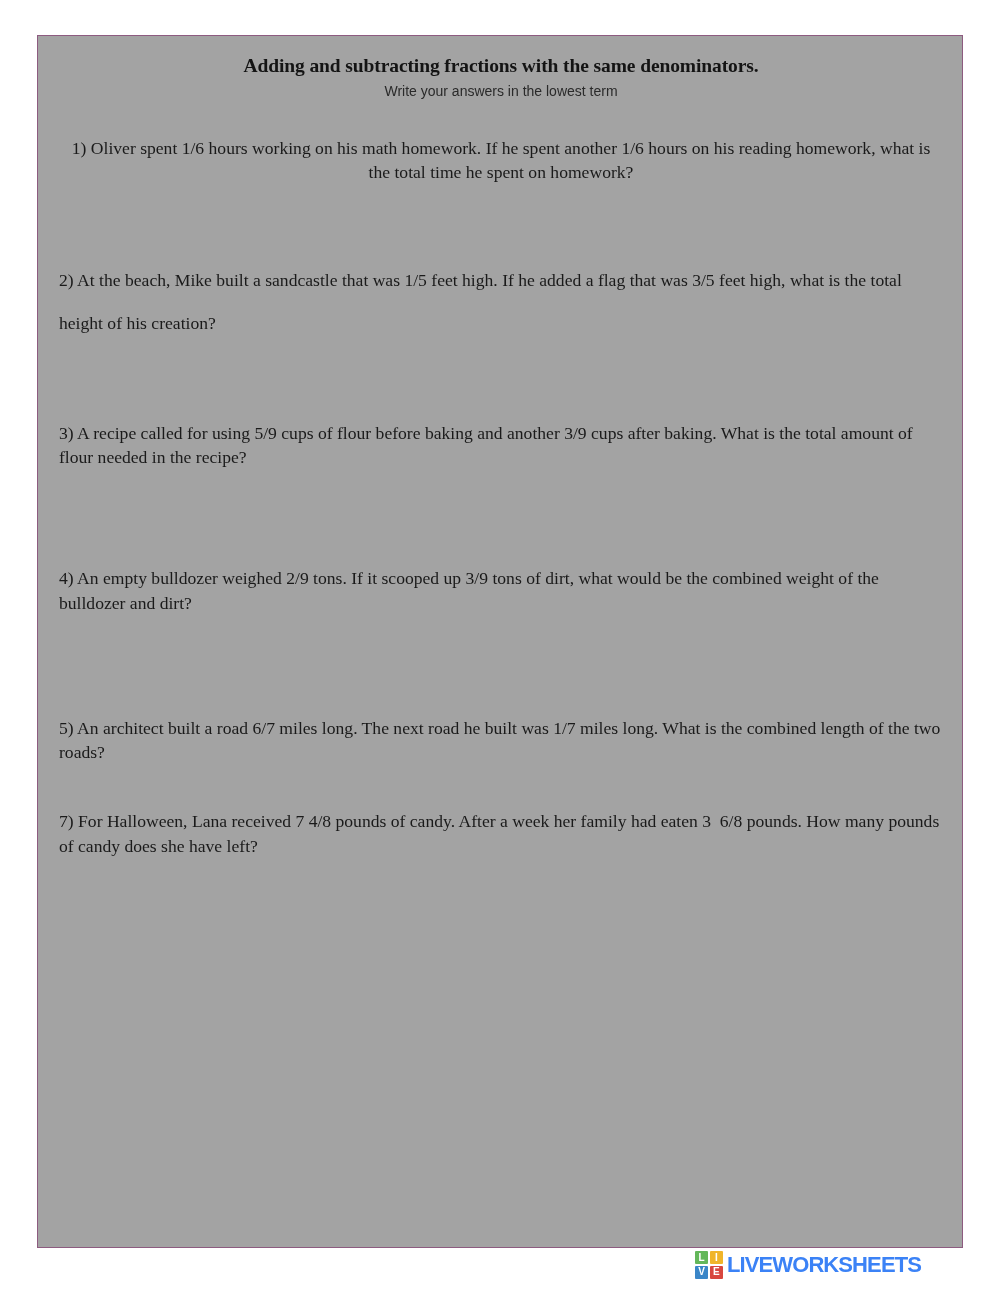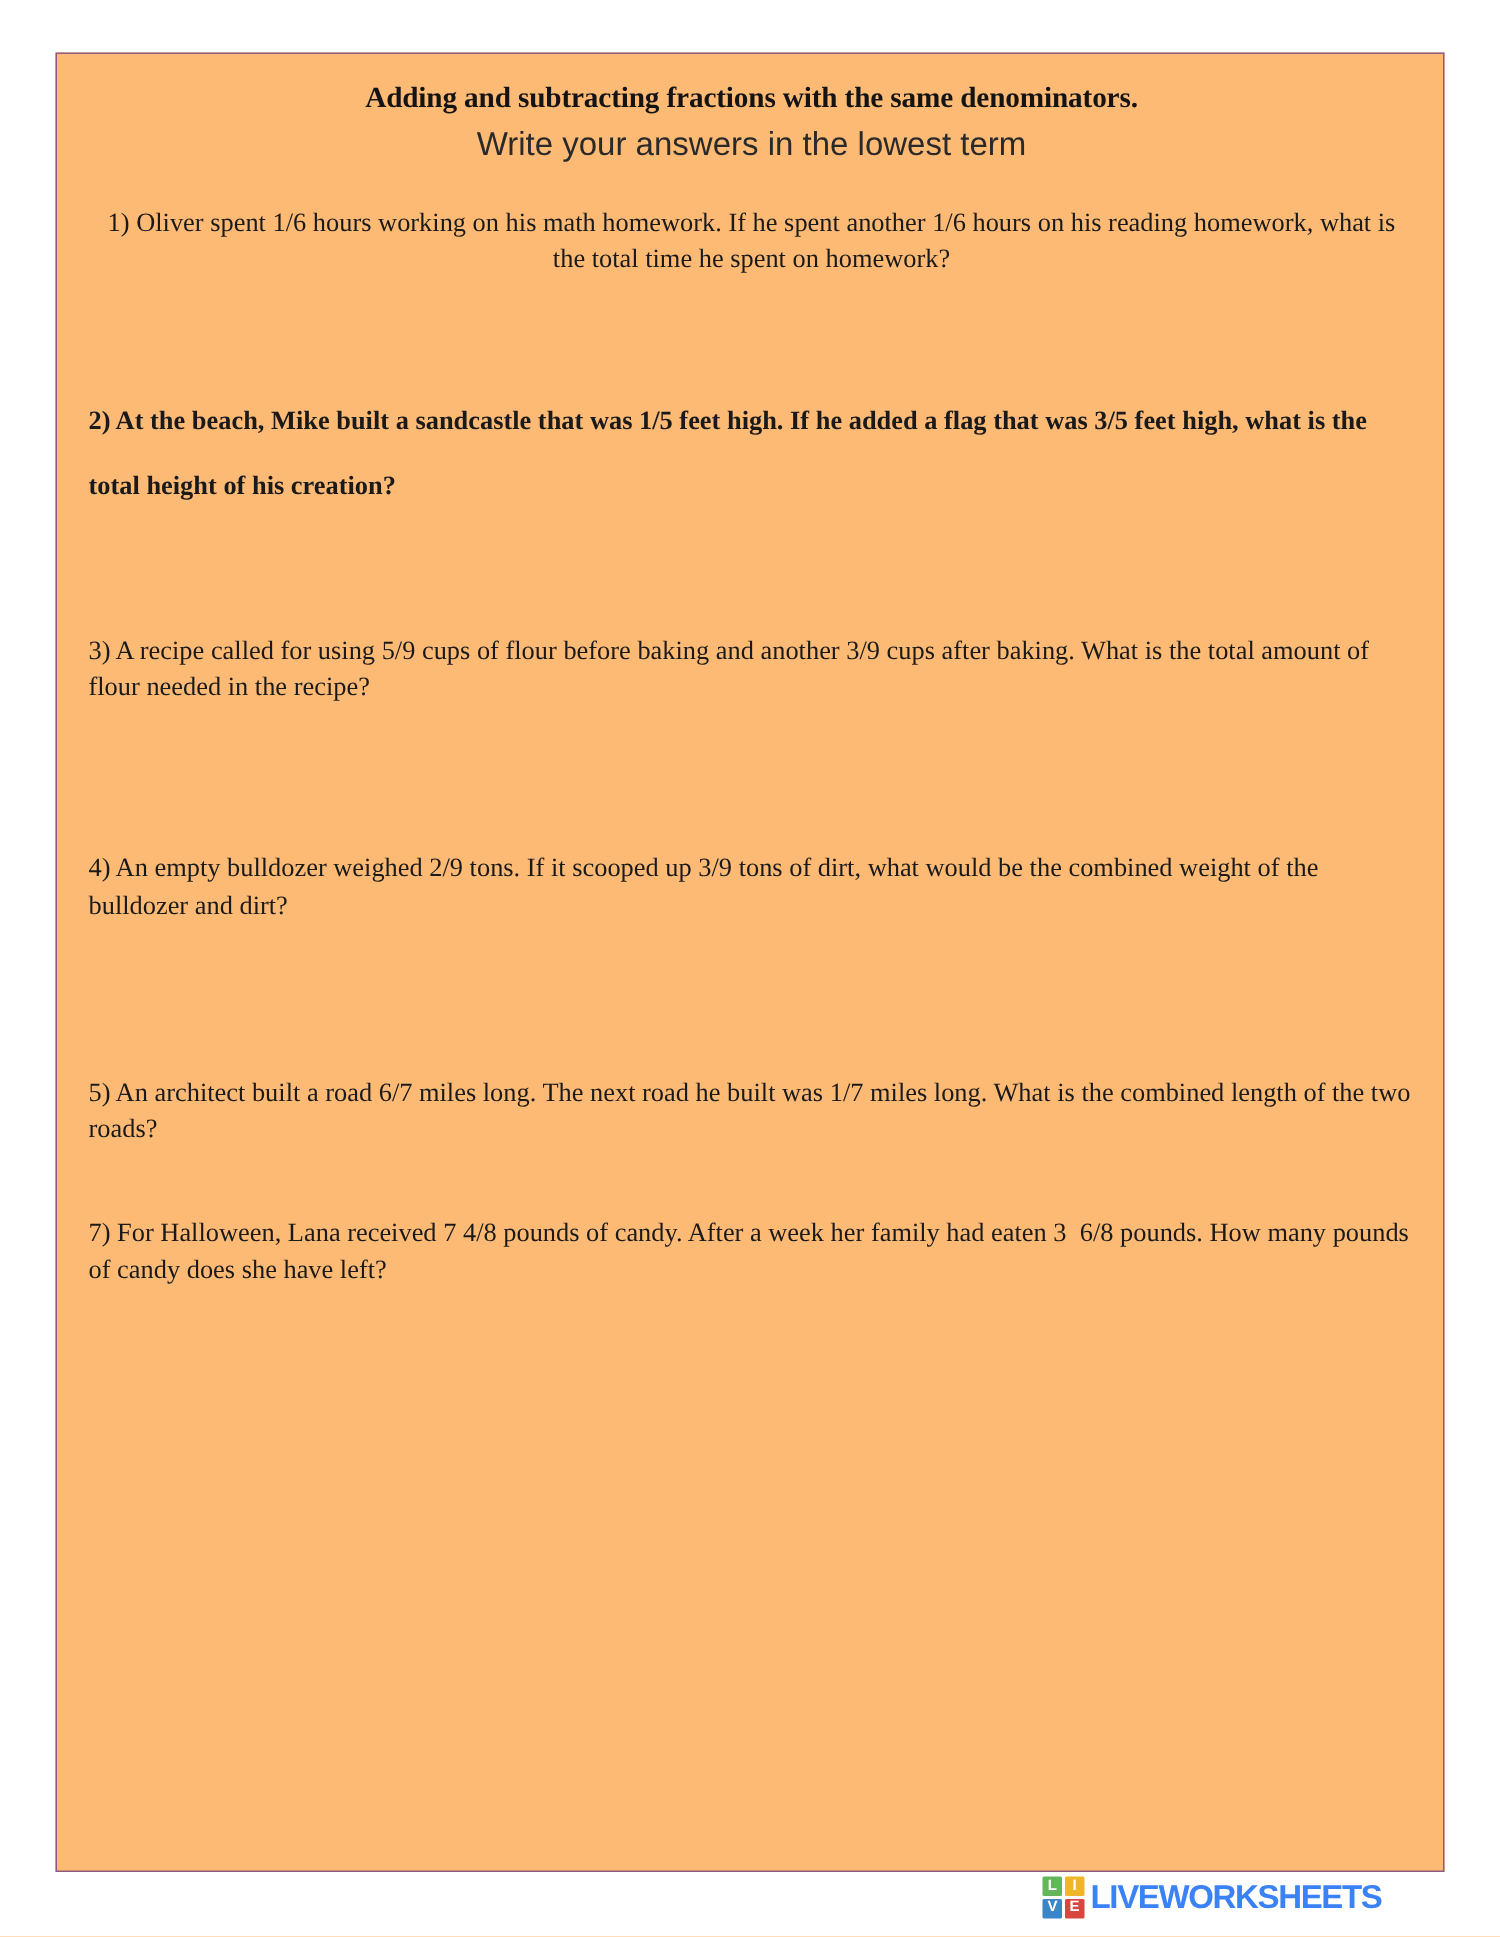--- a/index.html
+++ b/index.html
@@ -19,21 +19,21 @@
 
   
   .sheet-frame {
     position: absolute;
     left: 37px;
     top: 35px;
     width: 926px;
     height: 1213px;
     border: 1px solid #8d5b80;
     box-sizing: border-box;
-    background: #fdba74;
+    background: #a3a3a3;
   }
 
   
   .header {
     position: absolute;
     left: 0;
     top: 18px;
     width: 926px;
     text-align: center;
   }
@@ -42,21 +42,21 @@
     font-weight: bold;
     font-size: 19.5px;
     color: #141414;
     letter-spacing: -0.1px;
     line-height: 1.25;
     margin: 0;
   }
   .worksheet-subtitle {
     font-family: "Liberation Sans", "DejaVu Sans", sans-serif;
     font-weight: normal;
-    font-size: 22px;
+    font-size: 14px;
     color: #2a2a2a;
     line-height: 1.3;
     margin: 4px 0 0 0;
   }
 
   
   .questions {
     position: absolute;
     left: 21px;
     top: 100px;
@@ -65,21 +65,21 @@
   .question {
     font-family: "Liberation Serif", "DejaVu Serif", serif;
     font-size: 17.6px;
     color: #1a1a1a;
     line-height: 1.38;
     text-align: left;
     white-space: pre-wrap;
   }
   
   .q1 { margin-top: 0px; text-align: center;  }
-  .q2 { margin-top: 74px; line-height: 2.45; font-weight: bold; }
+  .q2 { margin-top: 74px; line-height: 2.45; }
   .q3 { margin-top: 76px; }
   .q4 { margin-top: 97px; }
   .q5 { margin-top: 101px; }
   .q6 { margin-top: 101px; }
   .q7 { margin-top: 45px; }
 
   
   .lw-logo {
     position: absolute;
     left: 694px;

